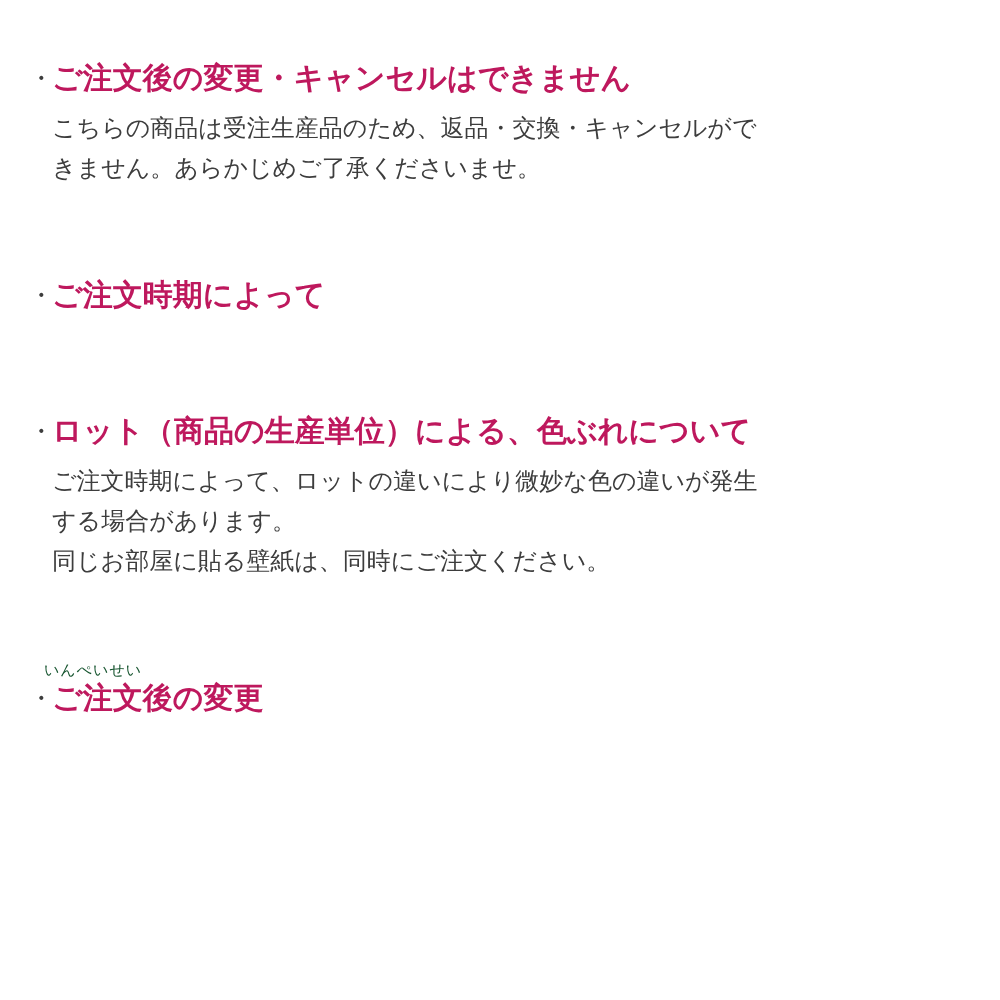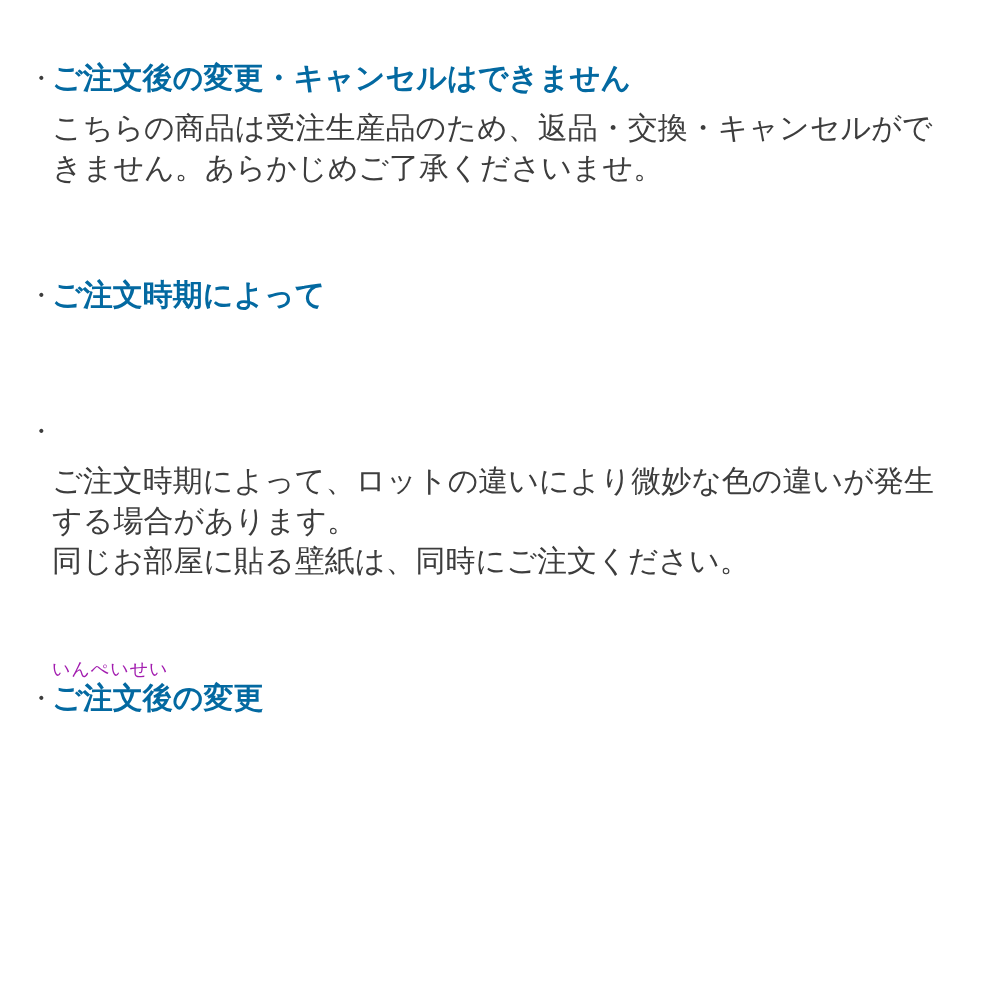--- a/index.html
+++ b/index.html
@@ -19,48 +19,48 @@
     font-family: "Liberation Sans", sans-serif;
     overflow: hidden;
   }
   .notice-section {
     margin: 0;
   }
   .notice-section.s2 { margin-top: 87px; }
   .notice-section.s3 { margin-top: 96px; }
   .notice-section.s4 { margin-top: 80px; }
   .furigana {
-    margin-left: 24px;
-    font-size: 18px;
+    margin-left: 16px;
+    font-size: 15px;
     line-height: 17px;
     letter-spacing: 1px;
-    color: #a21caf;
+    color: #14532d;
   }
   .furigana:empty { display: none; }
   .heading-row {
     display: flex;
     align-items: flex-start;
   }
   .bullet {
     flex: 0 0 24px;
     width: 24px;
     font-size: 26px;
     line-height: 40px;
     color: #3d3d3d;
   }
   .section-heading {
     margin: 0;
     font-size: 30px;
     font-weight: 700;
     line-height: 40px;
-    color: #0369a1;
+    color: #be185d;
   }
   .section-body {
     margin: 10px 0 0 24px;
-    font-size: 30px;
+    font-size: 24px;
     font-weight: 400;
     line-height: 40px;
     white-space: pre-line;
     color: #3d3d3d;
   }
 </style>
 </head>
 <body>
 
 <div class="page">
@@ -80,20 +80,21 @@
     <div class="heading-row">
       <span class="bullet">・</span>
       <h2 class="section-heading">ご注文時期によって</h2>
     </div>
   </section>
 
   <section class="notice-section s3">
 
     <div class="heading-row">
       <span class="bullet">・</span>
+      <h2 class="section-heading">ロット（商品の生産単位）による、色ぶれについて</h2>
     </div>
     <p class="section-body">ご注文時期によって、ロットの違いにより微妙な色の違いが発生
 する場合があります。
 同じお部屋に貼る壁紙は、同時にご注文ください。</p>
   </section>
 
   <section class="notice-section s4">
     <div class="furigana">いんぺいせい</div>
     <div class="heading-row">
       <span class="bullet">・</span>

